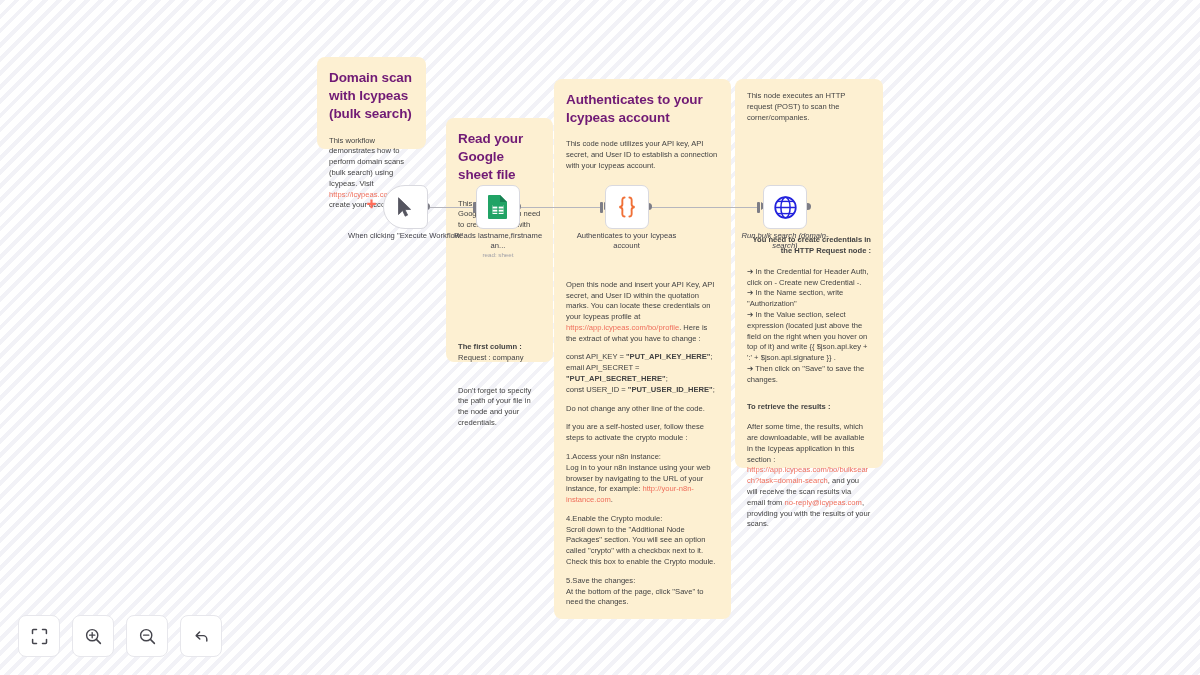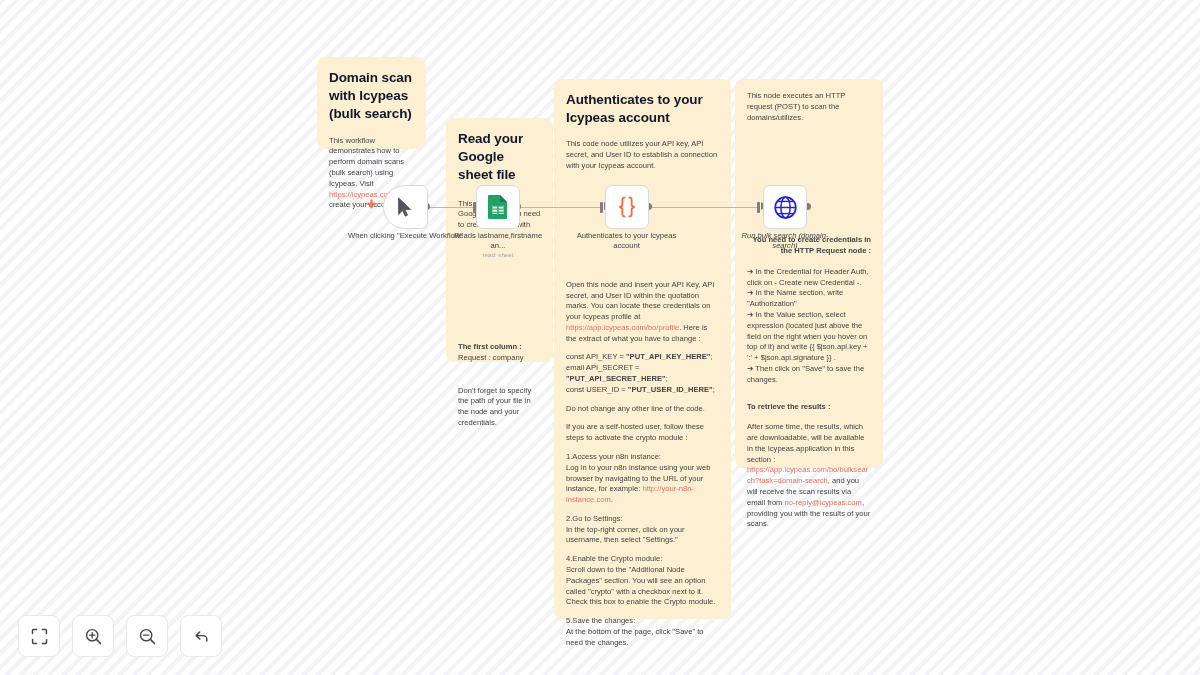--- a/index.html
+++ b/index.html
@@ -35,21 +35,21 @@
     padding: 12px 12px 10px 12px;
     color: #3b3b3b;
     box-shadow: 0 0 0 0 rgba(0,0,0,0);
   }
   .sticky.tone-a { background: #fdf0d2; }
   .sticky .st-title {
     font-size: 13.5px;
     font-weight: bold;
     line-height: 1.35;
     margin: 0 0 12px 0;
-    color: #0f172a;
+    color: #701a75;
     letter-spacing: -0.1px;
   }
   .sticky .st-p {
     font-size: 7.6px;
     line-height: 1.42;
     margin: 0 0 8px 0;
     color: #434343;
   }
   .sticky .st-p.b { font-weight: bold; }
   .lnk { color: #ef6f5c; text-decoration: none; word-break: break-word; }
@@ -175,31 +175,30 @@
       <span>const API_KEY = </span><span class="bold-inline">"PUT_API_KEY_HERE"</span><span>;</span><br>
       <span>email API_SECRET = </span><span class="bold-inline">"PUT_API_SECRET_HERE"</span><span>;</span><br>
       <span>const USER_ID = </span><span class="bold-inline">"PUT_USER_ID_HERE"</span><span>;</span>
     </div>
 
     <div class="st-p">Do not change any other line of the code.</div>
     <div class="st-p">If you are a self-hosted user, follow these steps to activate the crypto module :</div>
 
     <div class="st-p"><span>1.Access your n8n instance:</span><br><span>Log in to your n8n instance using your web browser by navigating to the URL of your instance, for example: </span><a class="lnk" href="#">http://your-n8n-instance.com</a><span>.</span></div>
 
-    <div class="st-p"><span>2.Go to Settings:</span><br><span>In the top-right corner, click on your username, then select "Settings."</span></div>
 
 
     <div class="st-p"><span>4.Enable the Crypto module:</span><br><span>Scroll down to the "Additional Node Packages" section. You will see an option called "crypto" with a checkbox next to it. Check this box to enable the Crypto module.</span></div>
 
     <div class="st-p"><span>5.Save the changes:</span><br><span>At the bottom of the page, click "Save" to need the changes.</span></div>
 
   </div>
 
   <div class="sticky tone-a" style="left:735px; top:79px; width:148px; height:389px;">
-    <div class="st-p">This node executes an HTTP request (POST) to scan the domains/utilizes.</div>
+    <div class="st-p">This node executes an HTTP request (POST) to scan the corner/companies.</div>
 
     <div style="height:104px;"></div>
 
     <div class="st-p b" style="margin-bottom:10px;text-align:right;">You need to create credentials in the HTTP Request node :</div>
 
     <div class="st-p">
       <span>➔ In the Credential for Header Auth, click on - Create new Credential -.</span><br>
       <span>➔ In the Name section, write "Authorization"</span><br>
       <span>➔ In the Value section, select expression (located just above the field on the right when you hover on top of it) and write {{ $json.api.key + ':' + $json.api.signature }} .</span><br>
       <span>➔ Then click on "Save" to save the changes.</span>

